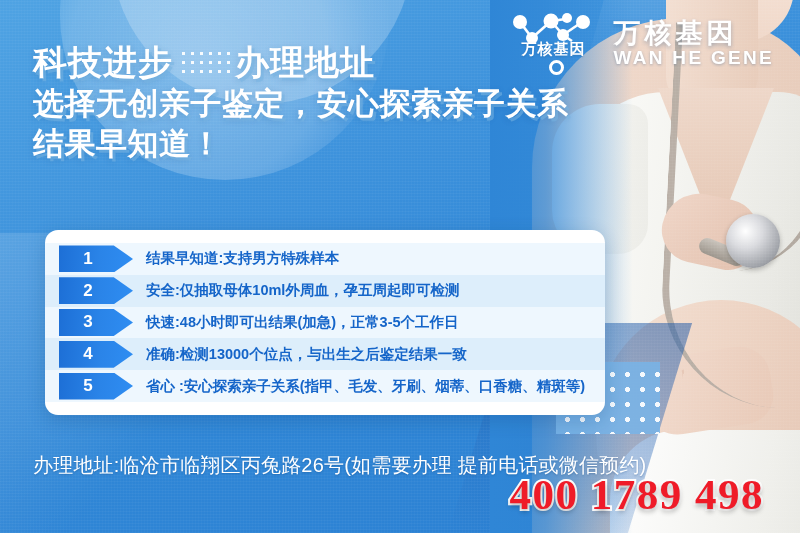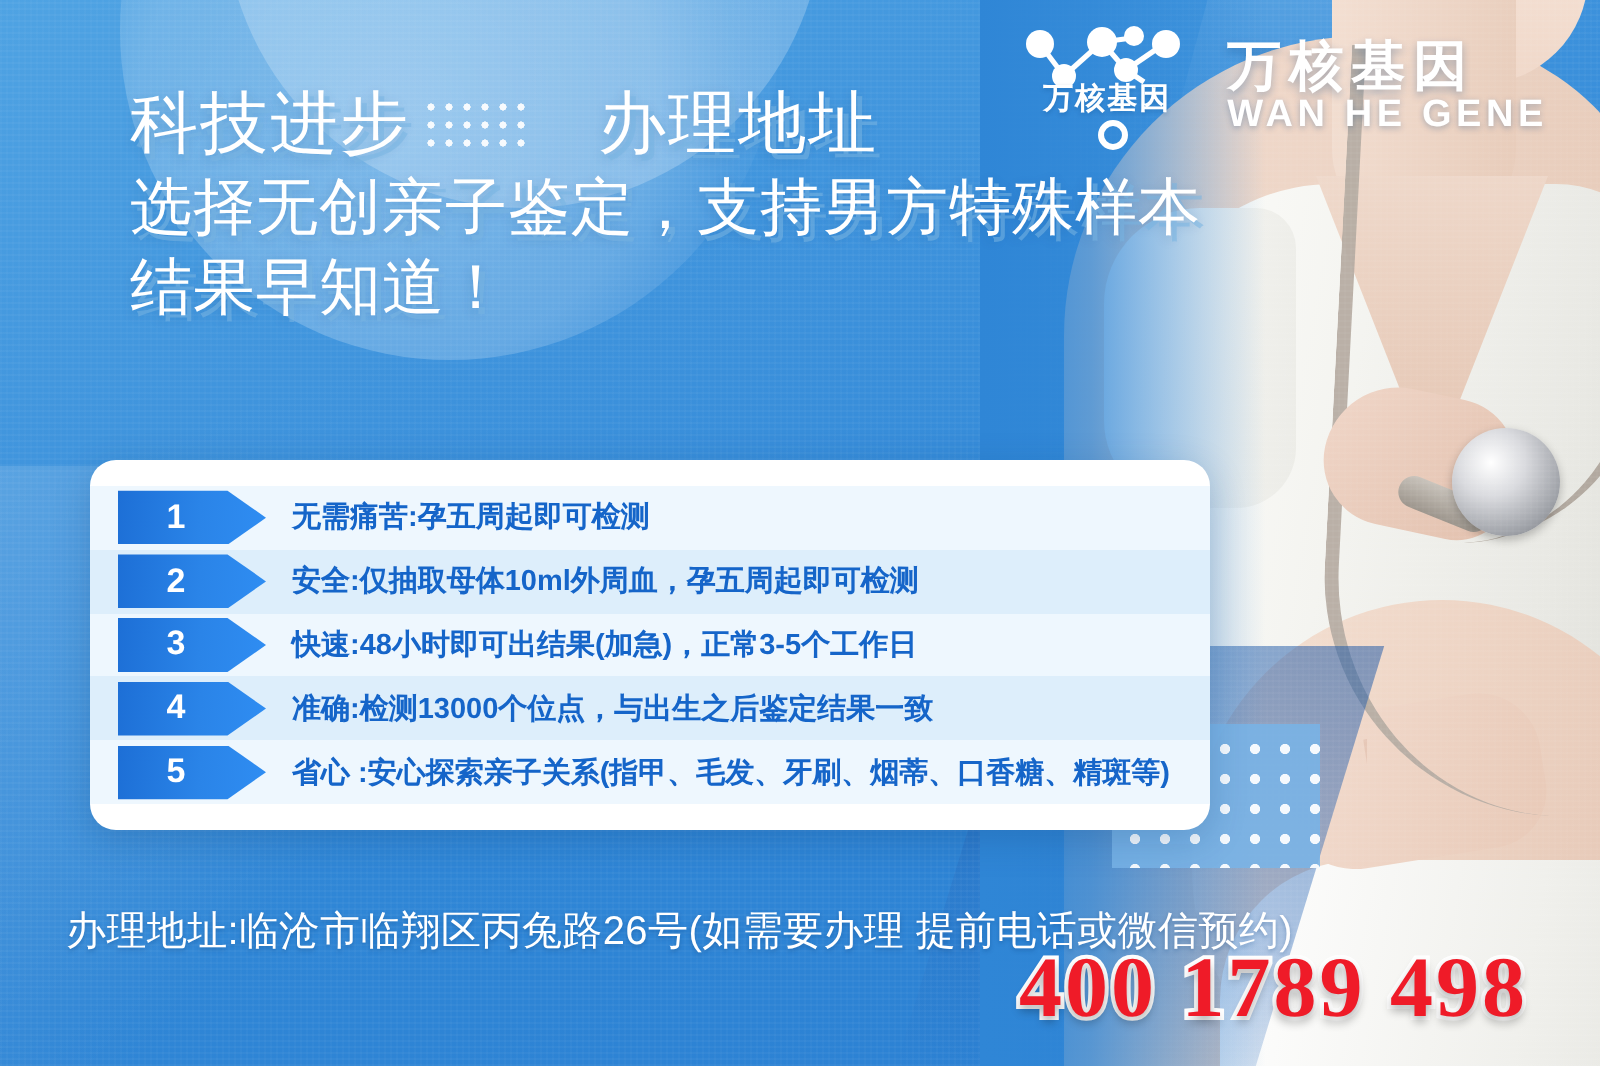--- a/index.html
+++ b/index.html
@@ -170,24 +170,23 @@
   }
   .logo-en {
     color:#fff; font-size:19px; font-weight:700; letter-spacing:2.3px; line-height:1.1;
     text-shadow:0 1px 3px rgba(0,60,120,.3);
   }
 
   
   .headline { position:absolute; left:33px; top:40px; z-index:15; }
   .hl-row { display:flex; align-items:center; }
   .hl {
-    color:#ffffff; font-weight:400; font-size:34px; line-height:1.30;
+    color:#ffffff; font-weight:700; font-size:34px; line-height:1.30;
     letter-spacing:1px; white-space:nowrap;
     text-shadow:3px 3px 0 rgba(120,180,225,.55), 0 2px 6px rgba(20,70,130,.22);
-    margin-left:32px;
   }
   .hl2 { font-size:31px; letter-spacing:.5px; }
   .hl-dots {
     width:52px; height:30px; margin:0 4px 0 6px; align-self:center;
     background-image:radial-gradient(#ffffff 1.7px, rgba(255,255,255,0) 1.9px);
     background-size:9px 9px; background-position:0 2px; opacity:.92;
   }
 
   
   .dots-block {
@@ -300,32 +299,32 @@
       <div class="logo-en">WAN HE GENE</div>
     </div>
   </div>
 
   <div class="headline">
     <div class="hl-row">
       <span class="hl">科技进步</span>
       <span class="hl-dots"></span>
       <span class="hl">办理地址</span>
     </div>
-    <div class="hl hl2">选择无创亲子鉴定，支持男方特殊样本</div>
+    <div class="hl hl2">选择无创亲子鉴定，安心探索亲子关系</div>
     <div class="hl hl2">结果早知道！</div>
   </div>
 
   <div class="dots-block"></div>
 
   <div class="card">
     <div class="rows">
 
       <div class="row">
         <span class="badge">1</span>
-        <span class="row-text">无需痛苦:孕五周起即可检测</span>
+        <span class="row-text">结果早知道:支持男方特殊样本</span>
       </div>
 
       <div class="row alt">
         <span class="badge">2</span>
         <span class="row-text">安全:仅抽取母体10ml外周血，孕五周起即可检测</span>
       </div>
 
       <div class="row">
         <span class="badge">3</span>
         <span class="row-text">快速:48小时即可出结果(加急)，正常3-5个工作日</span>

